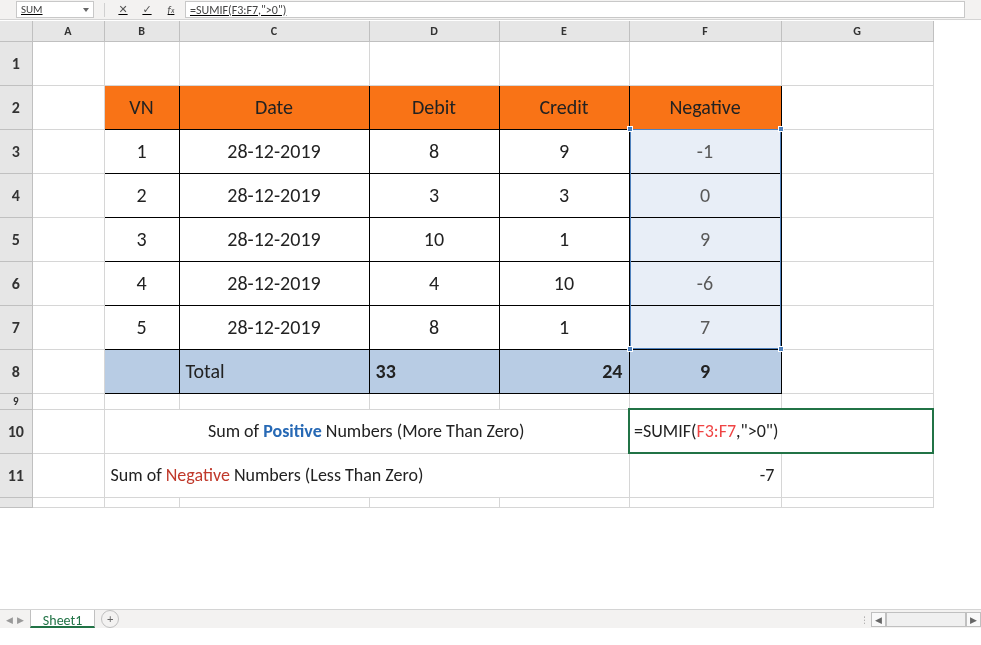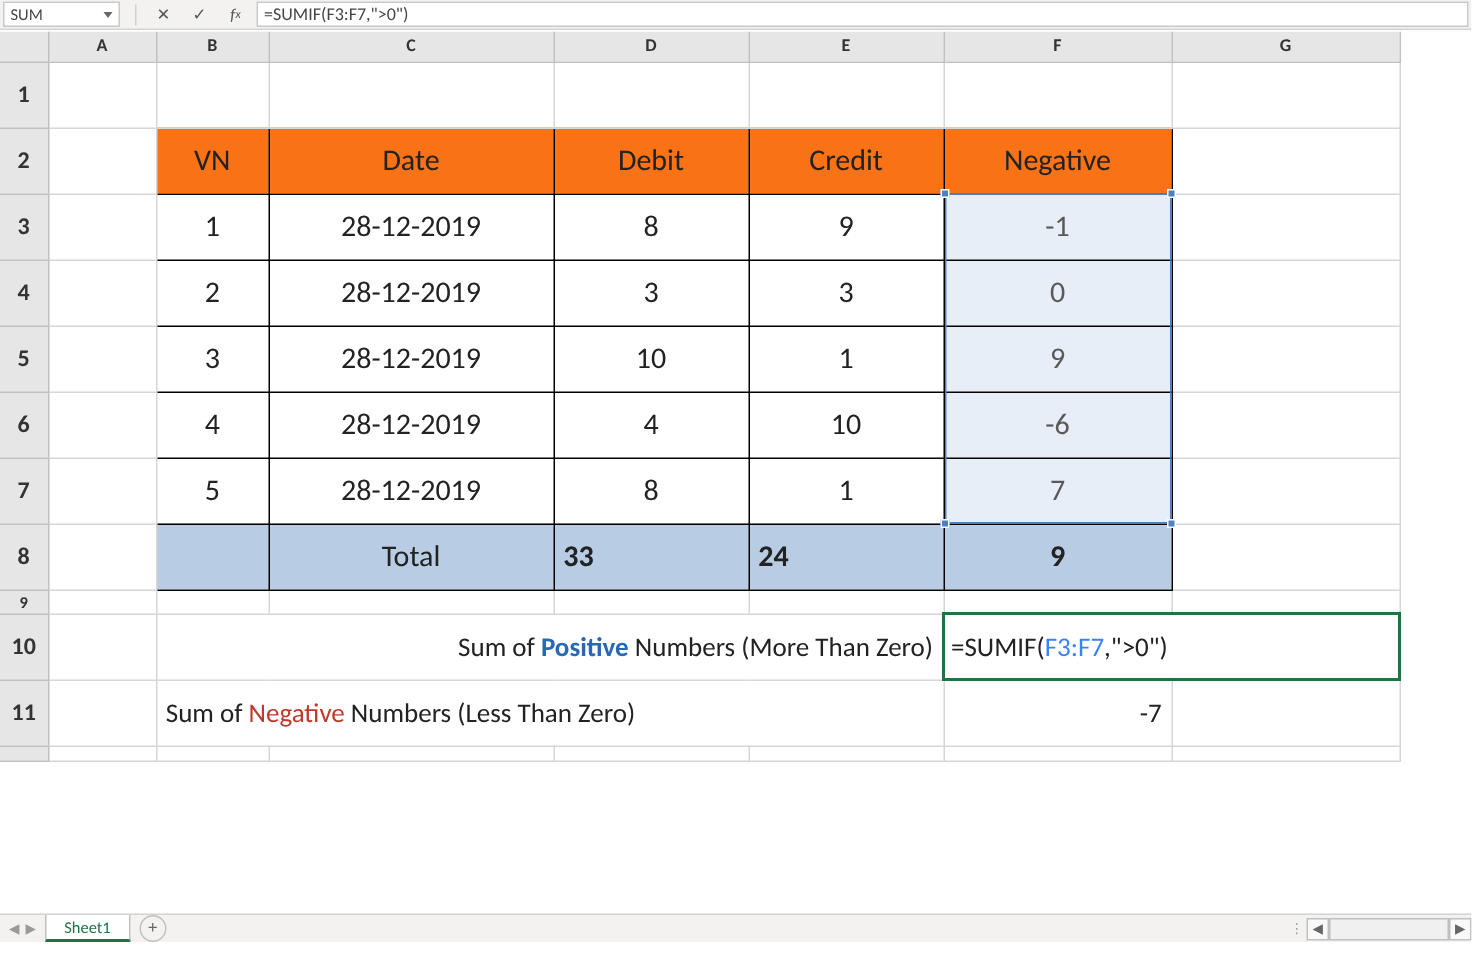--- a/index.html
+++ b/index.html
@@ -15,21 +15,22 @@
     position: relative;
   }
 
   
   .formula-bar {
     display: flex;
     align-items: center;
     height: 20px;
     background: #f3f2f1;
     border-bottom: 1px solid #d4d4d4;
-    padding: 1px 2px;
+    padding: 1px 16px;
+    text-decoration: underline;
   }
   .name-box {
     width: 78px;
     height: 17px;
     background: #fff;
     border: 1px solid #c8c8c8;
     display: flex;
     align-items: center;
     padding: 0 4px;
     font-size: 11px;
@@ -136,21 +137,21 @@
     background: #fff;
     text-align: center;
     font-size: 20px;
   }
   .td-total {
     background: #b8cce4;
     border: 1px solid #000;
     font-size: 20px;
     font-weight: bold;
   }
-  .td-total.left { text-align: center; padding-left: 6px; font-weight: normal;}
+  .td-total.left { text-align: left; padding-left: 6px; font-weight: normal;}
   .balance-sel {
     background: #e8eef7;
     color: #595959;
   }
   .formula-cell {
     border: 2px solid #217346;
     position: relative;
     text-align: left;
     font-size: 18px;
     padding-left: 4px;
@@ -191,21 +192,22 @@
     color: #999;
   }
   .tab-nav span { font-size: 9px; }
   .sheet-tab {
     padding: 2px 12px;
     background: #fff;
     border: 1px solid #c0c0c0;
     border-top: none;
     border-bottom: 2px solid #217346;
     color: #217346;
-    font-size: 11px;
+    font-size: 14px;
+    text-decoration: underline;
   }
   .new-sheet {
     width: 18px; height:18px;
     border:1px solid #c0c0c0;
     border-radius: 50%;
     margin: 0 6px;
     display:flex;align-items:center;justify-content:center;
     color:#666;font-size:12px;
     align-self: center;
   }
@@ -354,44 +356,44 @@
       <td class="cell td-cell balance-sel">7</td>
       <td class="cell"></td>
     </tr>
 
     <tr class="row-normal">
       <th class="row-header big-row-hdr">8</th>
       <td class="cell"></td>
       <td class="cell td-total"></td>
       <td class="cell td-total left">Total</td>
       <td class="cell td-total" style="text-align:left">33</td>
-      <td class="cell td-total" style="text-align:left">24</td>
+      <td class="cell td-total" style="text-align:right">24</td>
       <td class="cell td-total" style="text-align:center">9</td>
       <td class="cell"></td>
     </tr>
 
     <tr class="row-9">
       <th class="row-header" style="font-size:11px">9</th>
       <td class="cell"></td>
       <td class="cell"></td>
       <td class="cell"></td>
       <td class="cell"></td>
       <td class="cell"></td>
       <td class="cell"></td>
       <td class="cell"></td>
     </tr>
 
     <tr class="row-normal">
       <th class="row-header big-row-hdr">10</th>
       <td class="cell"></td>
-      <td class="cell" colspan="4" style="text-align:right">
+      <td class="cell" colspan="4" style="text-align:center">
         <span>Sum of </span><span class="pos">Positive</span><span> Numbers (More Than Zero)</span>
       </td>
       <td class="cell formula-cell" colspan="2">
-        <span>=SUMIF(</span><span style="color:#3b82f6">F3:F7</span><span>,"&gt;0")</span>
+        <span>=SUMIF(</span><span style="color:#ef4444">F3:F7</span><span>,"&gt;0")</span>
       </td>
     </tr>
 
     <tr class="row-normal">
       <th class="row-header big-row-hdr">11</th>
       <td class="cell"></td>
       <td class="cell" colspan="4" style="text-align:left">
         <span>Sum of </span><span class="neg">Negative</span><span> Numbers (Less Than Zero)</span>
       </td>
       <td class="cell" style="text-align:right">-7</td>

